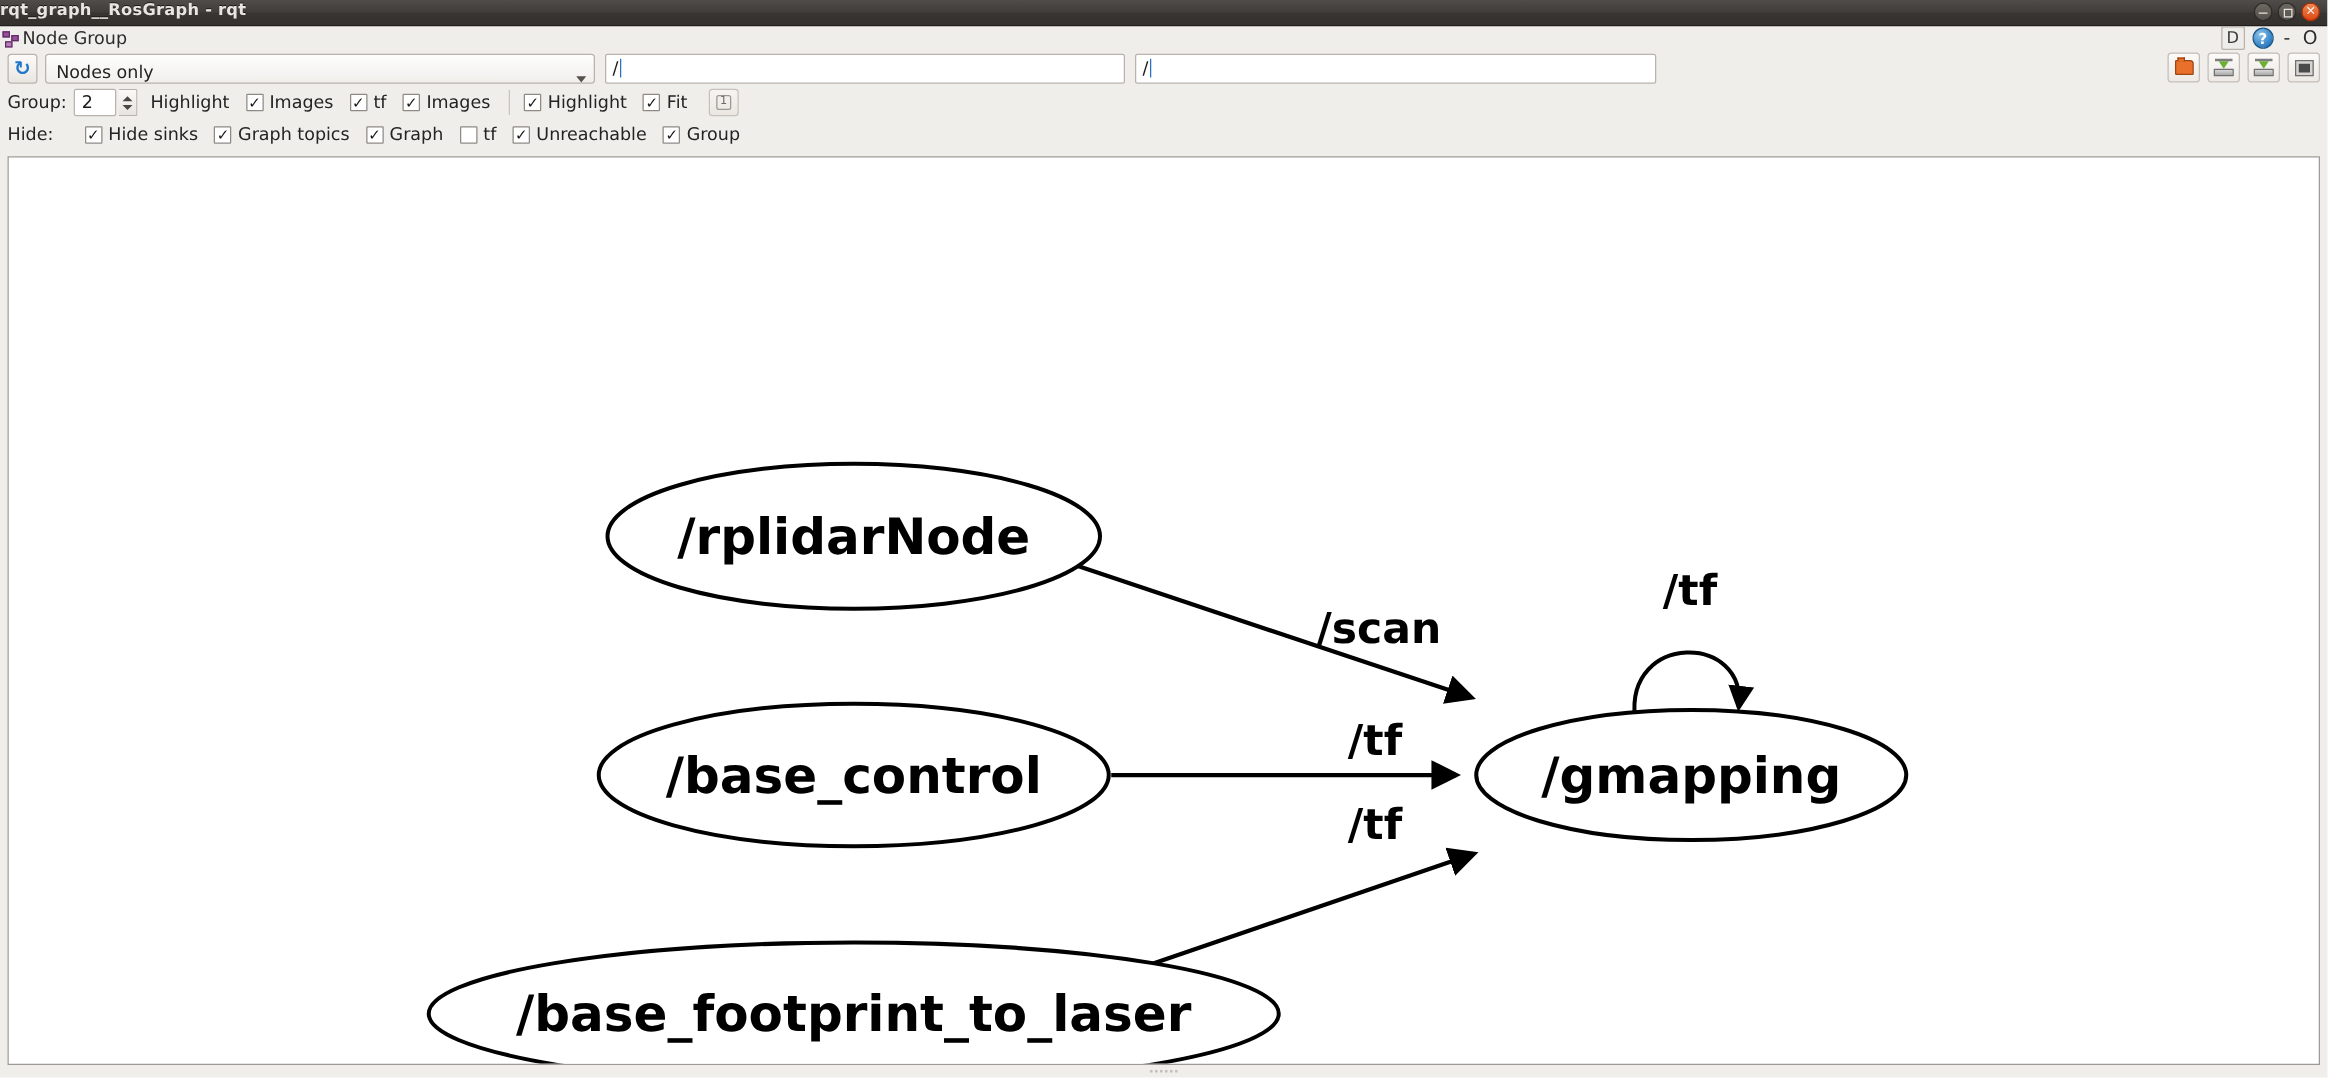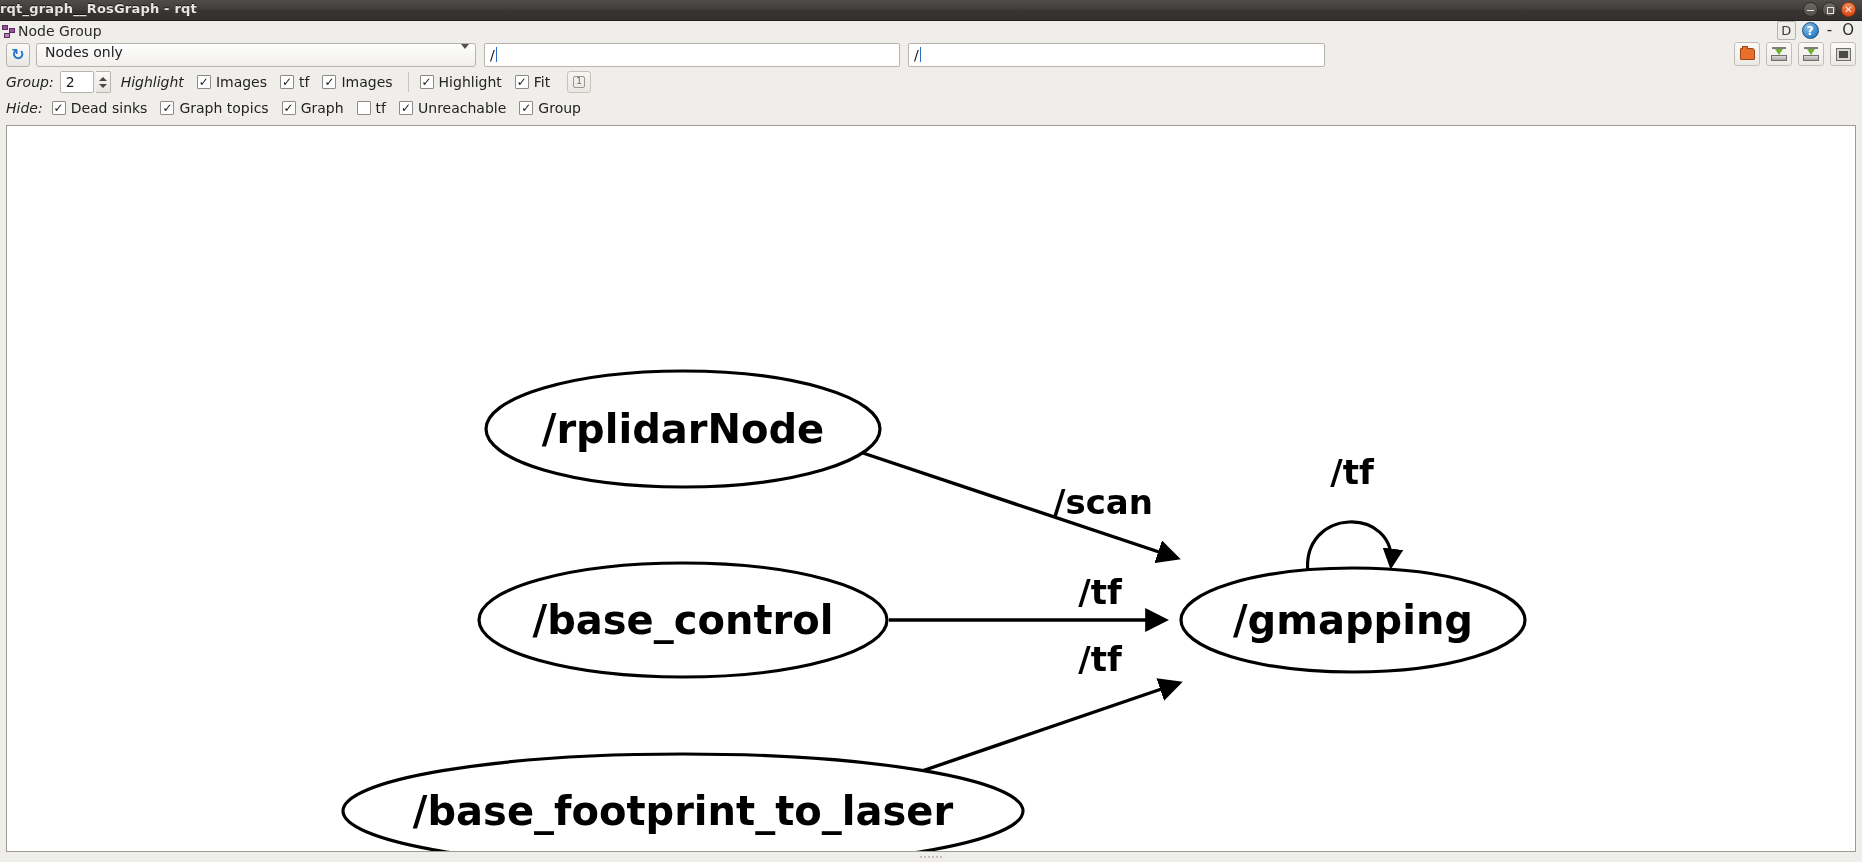--- a/index.html
+++ b/index.html
@@ -79,21 +79,21 @@
     width:24px;height:24px;border:1px solid #b8b3ac;border-radius:3px;
     background:linear-gradient(to bottom,#fcfbfa,#e9e6e1);
     display:flex;align-items:center;justify-content:center;margin-right:6px;
     box-sizing:border-box;
   }
   .refresh-glyph{color:#2277cc;font-size:16px;font-weight:bold;line-height:1;}
 
   .combo{
     width:440px;height:24px;border:1px solid #b8b3ac;border-radius:3px;
     background:linear-gradient(to bottom,#fefefe,#f1efec);
-    display:flex;align-items:flex-start;justify-content:space-between;
+    display:flex;align-items:flex-end;justify-content:space-between;
     padding:0 6px 0 8px;box-sizing:border-box;font-size:14px;color:#222;
     margin-right:8px;
   }
   .caret{width:0;height:0;border-left:4px solid transparent;border-right:4px solid transparent;border-top:5px solid #55524e;}
 
   .tfield{
     height:24px;border:1px solid #b8b3ac;border-radius:2px;background:#ffffff;
     display:flex;align-items:center;padding:0 5px;box-sizing:border-box;
     font-size:14px;color:#1a1a1a;margin-right:8px;
   }
@@ -112,21 +112,21 @@
   }
   .ico-folder{width:15px;height:12px;background:#e8702a;border:1px solid #9d4413;border-radius:1px 3px 1px 1px;position:relative;box-sizing:border-box;}
   .ico-folder::before{content:"";position:absolute;left:1px;top:-3px;width:6px;height:3px;background:#e8702a;border:1px solid #9d4413;border-bottom:none;box-sizing:border-box;}
   .ico-save{width:16px;height:14px;position:relative;}
   .ico-save .tray{position:absolute;left:0;bottom:0;width:16px;height:6px;background:linear-gradient(to bottom,#d9d9d9,#a8a8a8);border:1px solid #6f6f6f;box-sizing:border-box;}
   .ico-save .bar{position:absolute;left:1px;top:0;width:14px;height:2px;background:#7d7d7d;}
   .ico-save .arr{position:absolute;left:4px;top:2px;width:0;height:0;border-left:4px solid transparent;border-right:4px solid transparent;border-top:6px solid #6cb033;}
   .ico-screen{width:15px;height:13px;border:1px solid #6f6f6f;background:#d7d5d2;box-sizing:border-box;display:flex;align-items:center;justify-content:center;}
   .ico-screen i{display:block;width:9px;height:7px;background:#4a4a4a;}
 
-  .lbl{font-size:14px;color:#232323;margin-right:6px;white-space:nowrap;font-style:italic;}
+  .lbl{font-size:14px;color:#232323;margin-right:6px;white-space:nowrap;}
   .spin{
     width:34px;height:22px;border:1px solid #b8b3ac;border-radius:2px;background:#fff;
     display:flex;align-items:center;box-sizing:border-box;margin-right:2px;
   }
   .spin .sv{padding-left:5px;font-size:14px;color:#1a1a1a;}
   .spin-arrows{
     width:15px;height:22px;border:1px solid #b8b3ac;border-left:none;border-radius:0 2px 2px 0;
     background:linear-gradient(to bottom,#fbfaf8,#e7e4e0);
     display:flex;flex-direction:column;align-items:center;justify-content:center;gap:3px;
     box-sizing:border-box;margin-right:10px;
@@ -272,25 +272,25 @@
   <div class="cb-item">
     <span class="cbox">✓</span>
     <span class="t">Fit</span>
   </div>
   <div class="numbtn">
     <span>1</span>
   </div>
 </div>
 
 <div class="toolbar tb-row3">
-  <span class="lbl" style="margin-right:9px;">Hide:</span>
-
-  <div class="cb-item">
-    <span class="cbox">✓</span>
-    <span class="t">Dead sinks</span>
+  <span class="lbl" style="margin-right:25px;">Hide:</span>
+
+  <div class="cb-item">
+    <span class="cbox">✓</span>
+    <span class="t">Hide sinks</span>
   </div>
   <div class="cb-item">
     <span class="cbox">✓</span>
     <span class="t">Graph topics</span>
   </div>
   <div class="cb-item">
     <span class="cbox">✓</span>
     <span class="t">Graph</span>
   </div>
   <div class="cb-item">

